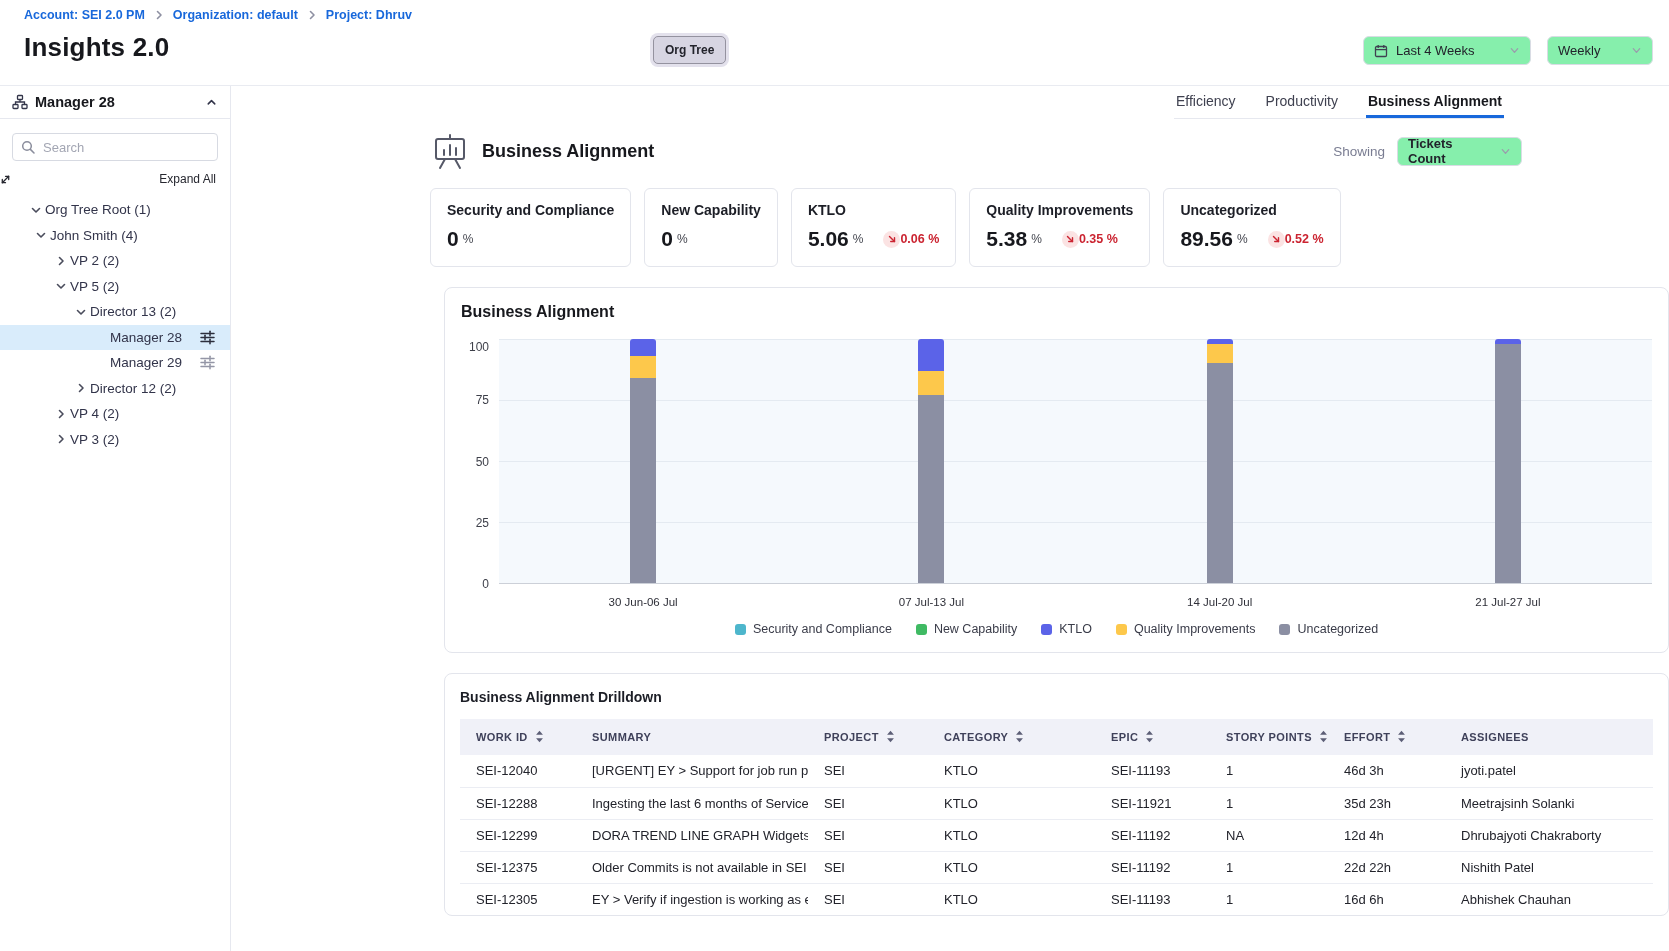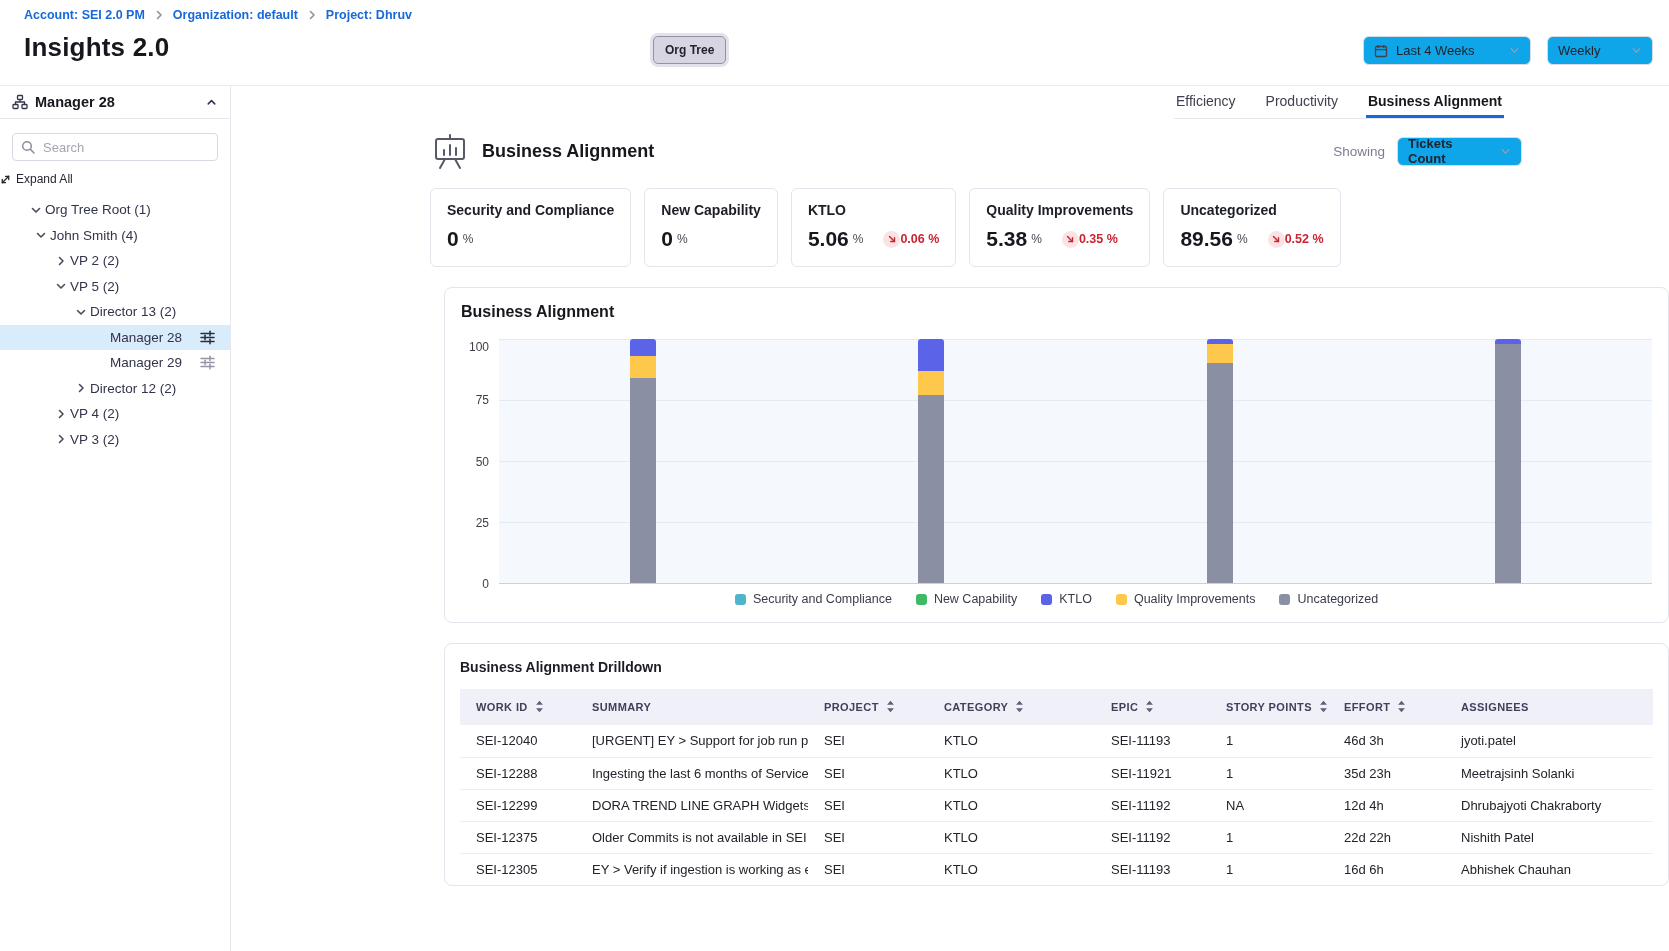--- a/index.html
+++ b/index.html
@@ -10,40 +10,40 @@
   .app-header { position:relative; height:85px; padding:8px 0 0 24px; }
   .breadcrumb { display:flex; align-items:center; gap:9px; font-size:12.5px; font-weight:bold; color:#1868db; }
   .crumb { cursor:pointer; }
   .crumb-sep svg { display:block; }
   .page-title { margin-top:10px; font-size:26px; font-weight:bold; color:#17181d; letter-spacing:.2px; }
   .org-tree-btn { position:absolute; left:653px; top:36px; font-size:12px; font-weight:bold; color:#22232b;
     background:#d7d5e2; border:1px solid #94929f; border-radius:5px; padding:6px 11px;
     box-shadow:0 0 0 3px #e3e1ec; cursor:pointer; }
   .header-controls { position:absolute; right:16px; top:36px; display:flex; gap:16px; }
   .select { display:flex; align-items:center; gap:8px; height:29px; padding:0 10px;
-    border:1px solid #d9dce4; border-radius:6px; background:#0ea5e9; font-size:13px; color:#22232b; cursor:pointer; }
+    border:1px solid #d9dce4; border-radius:6px; background:#86efac; font-size:13px; color:#22232b; cursor:pointer; }
   .select .chev { margin-left:auto; display:flex; }
   .select-range { width:168px; }
   .select-interval { width:106px; }
 
   
   .workspace { display:flex; height:866px; border-top:1px solid #e9ebf1; }
 
   
   .sidebar { width:231px; border-right:1px solid #e6e8ef; flex:none; }
   .sidebar-header { height:33px; display:flex; align-items:center; gap:7px; padding:0 12px;
     border-bottom:1px solid #e6e8ef; cursor:pointer; }
   .sidebar-header .label { font-size:14.5px; font-weight:bold; color:#17181d; }
   .sidebar-header .collapse { margin-left:auto; display:flex; }
   .search-wrap { margin:14px 12px 0 12px; position:relative; }
   .search-wrap svg { position:absolute; left:9px; top:7px; }
   .search-input { width:100%; height:28px; border:1px solid #d7dae2; border-radius:4px;
     padding:0 8px 0 30px; font-size:13px; color:#22232b; outline:none; }
   .search-input::placeholder { color:#a3a6b3; }
-  .expand-all { margin:11px 14px 0 0; display:flex; justify-content:flex-start; align-items:center; gap:5px;
+  .expand-all { margin:11px 14px 0 0; display:flex; justify-content:space-between; align-items:center; gap:5px;
     font-size:12px; color:#26272f; cursor:pointer; }
   .tree { margin-top:11px; }
   .tree-item { height:25.5px; display:flex; align-items:center; font-size:13.5px; color:#32344a; cursor:pointer; }
   .tree-item .chev-box { width:18px; display:flex; justify-content:center; flex:none; }
   .tree-item.selected { background:#d9ecfb; }
   .tree-item .t-label { white-space:nowrap; }
   .tree-item .mixer { margin-left:auto; margin-right:15px; display:flex; }
 
   
   .main { flex:1; display:flex; flex-direction:column; min-width:0;align-items:flex-end; }
@@ -439,20 +439,26 @@
                 <div class="seg" style="height: 2%; background: rgb(91, 99, 232);"></div>
                 <div class="seg" style="height: 8%; background: rgb(253, 200, 75);"></div>
                 <div class="seg" style="height: 90%; background: rgb(139, 143, 163);"></div>
               </div>
               <div class="bar" style="left: 87.5%;">
                 <div class="seg" style="height: 2%; background: rgb(91, 99, 232);"></div>
                 <div class="seg" style="height: 98%; background: rgb(139, 143, 163);"></div>
               </div>
             </div>
         </div>
+        <div class="x-labels" id="x-labels">
+            <div class="x-label" style="left: 12.5%;">30 Jun-06 Jul</div>
+            <div class="x-label" style="left: 37.5%;">07 Jul-13 Jul</div>
+            <div class="x-label" style="left: 62.5%;">14 Jul-20 Jul</div>
+            <div class="x-label" style="left: 87.5%;">21 Jul-27 Jul</div>
+          </div>
         <div class="legend" id="legend">
             <div class="legend-item">
     <span class="legend-swatch" style="background: rgb(77, 182, 204);"></span>
     <span class="legend-label">Security and Compliance</span>
   </div>
             <div class="legend-item">
     <span class="legend-swatch" style="background: rgb(63, 186, 99);"></span>
     <span class="legend-label">New Capability</span>
   </div>
             <div class="legend-item">

